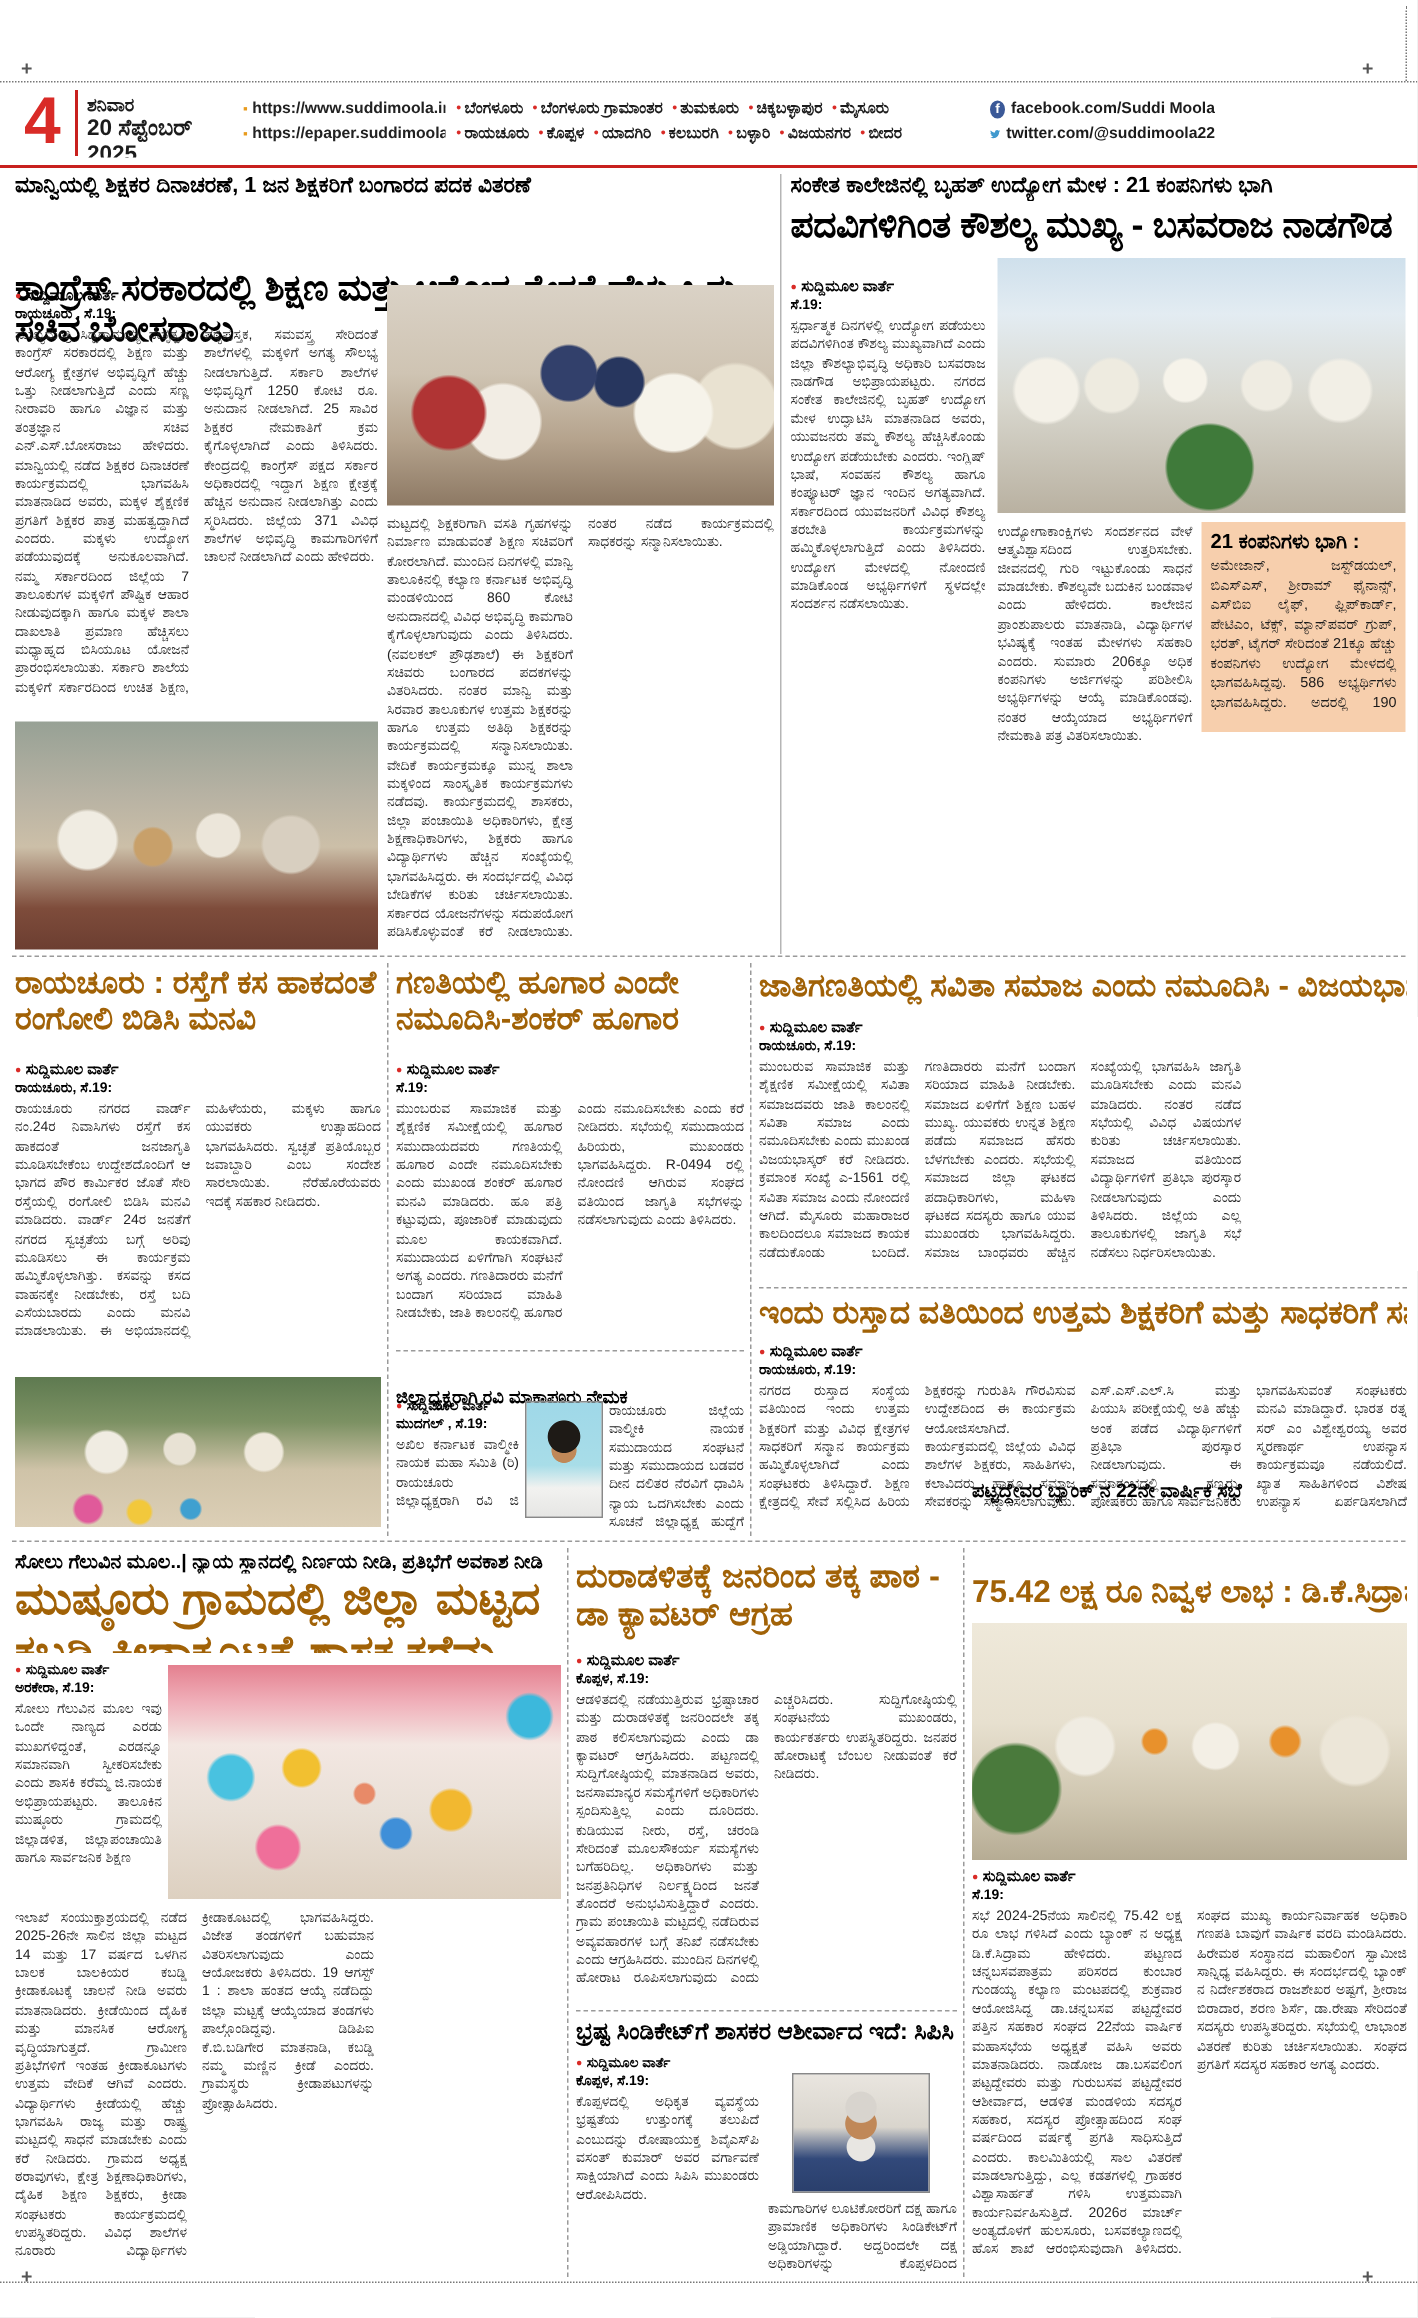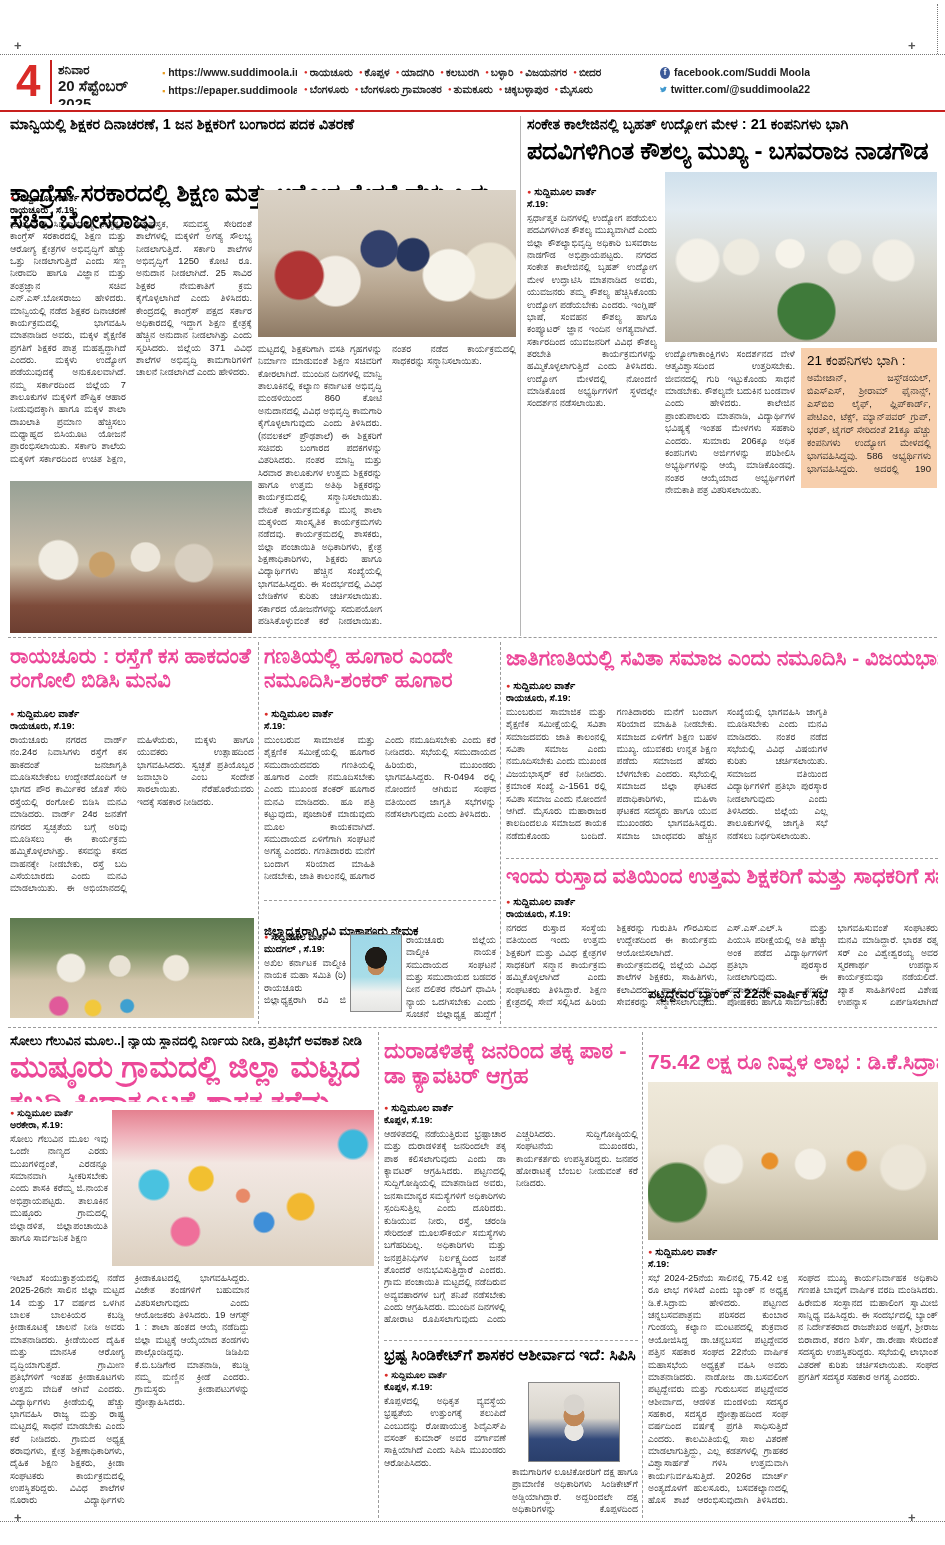--- a/index.html
+++ b/index.html
@@ -24,30 +24,30 @@
   .city::before{content:"●";color:#d92b27;font-size:6px;vertical-align:2px;margin:0 2px 0 6px;}
   .socline{font-size:10.5px;font-weight:bold;white-space:nowrap;line-height:17px;display:flex;align-items:center;gap:4px;}
   .fbicon{width:12px;height:12px;border-radius:50%;background:#3b5998;color:#fff;display:inline-flex;
           align-items:center;justify-content:center;font-size:9px;font-weight:bold;}
   .fbicon::before{content:"f";}
   .logo{font-size:40px;font-weight:bold;color:#27479e;letter-spacing:-1px;white-space:nowrap;}
 
   
   .kicker{font-weight:bold;font-size:14.5px;color:#000;white-space:nowrap;}
   .hl-xl{font-weight:bold;font-size:24px;line-height:1.12;color:#000;letter-spacing:-0.3px;}
-  .hl-lg{font-weight:bold;font-size:21px;line-height:1.15;color:#ec4899;}
+  .hl-lg{font-weight:bold;font-size:21px;line-height:1.15;color:#a16207;}
   .hl-md{font-weight:bold;font-size:15px;line-height:1.2;color:#000;}
   .body-txt{font-size:9.3px;line-height:1.33;text-align:justify;color:#222;column-gap:10px;column-fill:auto;}
   .c1{column-count:1}.c2{column-count:2}.c3{column-count:3}.c4{column-count:4}
   .byline{font-weight:bold;font-size:10px;color:#000;}
   .byline::before{content:"●";color:#d92b27;font-size:7px;margin-right:3px;vertical-align:1px;}
   .dateline{font-weight:bold;font-size:9.3px;color:#000;margin:1px 0 2px 0;}
   .photo{position:absolute;}
   .infobox{background:#f7cfad;padding:5px 6px;}
-  .infobox .t{font-weight:normal;font-size:13.5px;margin-bottom:3px;color:#000;}
+  .infobox .t{font-weight:bold;font-size:13.5px;margin-bottom:3px;color:#000;}
   .infobox .b{font-size:9.6px;line-height:1.35;text-align:justify;color:#1a1a1a;}
 </style>
 </head>
 <body>
 
 <div class="page">
 
   <div class="cropmark" style="left:14px;top:38px;">+</div>
   <div class="cropmark" style="left:908px;top:38px;">+</div>
   <div class="cropmark" style="left:14px;top:1510px;">+</div>
@@ -60,22 +60,22 @@
   <div class="abs redrule" style="left:50px;top:60px;width:2px;height:44px;"></div>
   <div class="abs daydate" style="left:58px;top:63px;width:100px;height:42px;">
     <div class="l1">ಶನಿವಾರ</div>
     <div class="l2">20 ಸೆಪ್ಟೆಂಬರ್ 2025</div>
   </div>
   <div class="abs" style="left:162px;top:64px;width:135px;height:40px;">
     <div class="urlline">https://www.suddimoola.in</div>
     <div class="urlline">https://epaper.suddimoola.in</div>
   </div>
   <div class="abs" style="left:298px;top:64px;width:360px;height:40px;">
+    <div class="cityline"><span class="city">ಬೆಂಗಳೂರು</span><span class="city">ಬೆಂಗಳೂರು ಗ್ರಾಮಾಂತರ</span><span class="city">ತುಮಕೂರು</span><span class="city">ಚಿಕ್ಕಬಳ್ಳಾಪುರ</span><span class="city">ಮೈಸೂರು</span></div>
     <div class="cityline"><span class="city">ರಾಯಚೂರು</span><span class="city">ಕೊಪ್ಪಳ</span><span class="city">ಯಾದಗಿರಿ</span><span class="city">ಕಲಬುರಗಿ</span><span class="city">ಬಳ್ಳಾರಿ</span><span class="city">ವಿಜಯನಗರ</span><span class="city">ಬೀದರ</span></div>
-    <div class="cityline"><span class="city">ಬೆಂಗಳೂರು</span><span class="city">ಬೆಂಗಳೂರು ಗ್ರಾಮಾಂತರ</span><span class="city">ತುಮಕೂರು</span><span class="city">ಚಿಕ್ಕಬಳ್ಳಾಪುರ</span><span class="city">ಮೈಸೂರು</span></div>
   </div>
   <div class="abs" style="left:660px;top:64px;width:150px;height:40px;">
     <div class="socline">
       <span class="fbicon"></span>
       <span>facebook.com/Suddi Moola</span>
     </div>
     <div class="socline">
       <svg width="13" height="11" viewBox="0 0 24 20">
           <path d="M24 2.3c-.9.4-1.8.7-2.8.8 1-.6 1.8-1.6 2.1-2.7-.9.6-2 1-3.1 1.2C19.3.6 18.1 0 16.7 0c-2.7 0-4.9 2.2-4.9 4.9 0 .4 0 .8.1 1.1C7.7 5.8 4.1 3.8 1.7.9c-.4.7-.7 1.6-.7 2.5 0 1.7.9 3.2 2.2 4.1-.8 0-1.6-.2-2.2-.6v.1c0 2.4 1.7 4.4 3.9 4.8-.4.1-.8.2-1.3.2-.3 0-.6 0-.9-.1.6 2 2.4 3.4 4.6 3.4-1.7 1.3-3.8 2.1-6.1 2.1-.4 0-.8 0-1.2-.1 2.2 1.4 4.8 2.2 7.5 2.2 9.1 0 14-7.5 14-14v-.6c1-.7 1.8-1.6 2.5-2.6z" fill="#4099ce"></path>
         </svg>

